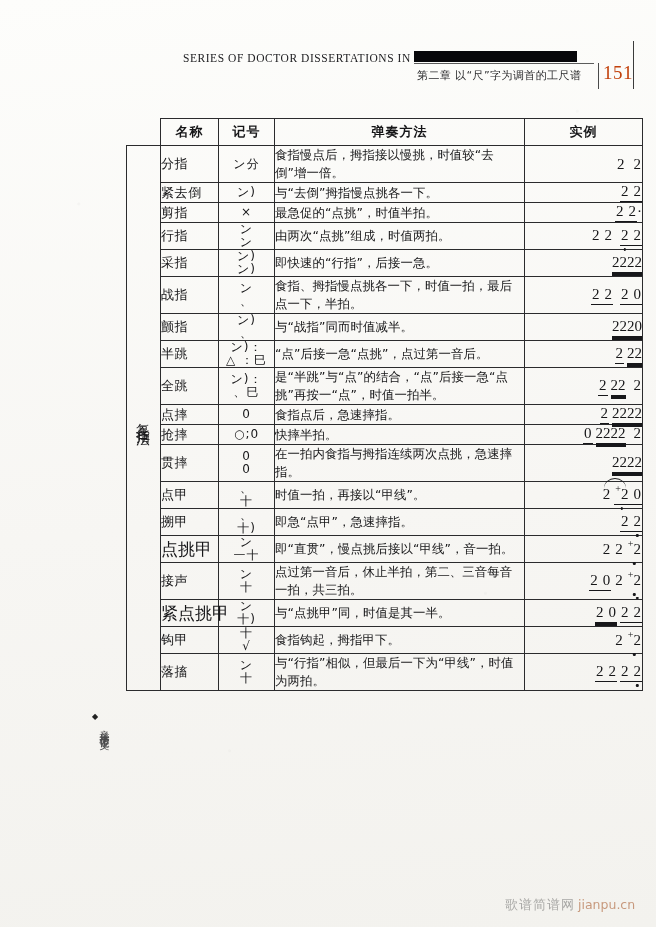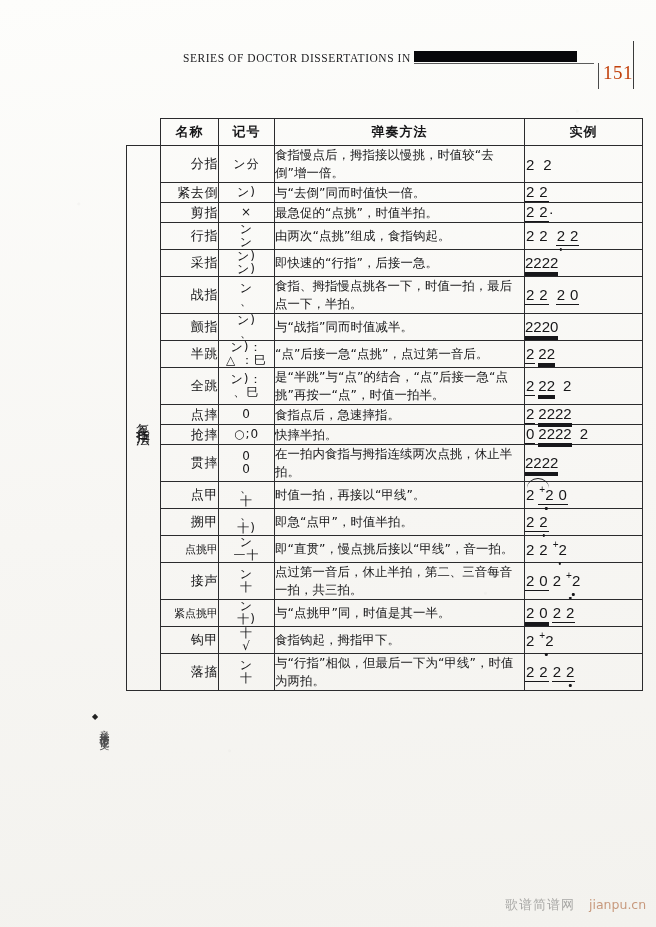--- a/index.html
+++ b/index.html
@@ -99,46 +99,46 @@
   .c-ex{width:118px;}
 
   .hdr-cell{
     text-align:center;
     font-size:13px;
     letter-spacing:1px;
     height:26px;
     font-weight:bold;
   }
   .name-cell{
-    text-align:right;
+    text-align:left;
     font-size:13px;
     letter-spacing:.6px;
     padding:5px 1px;
     white-space:nowrap;
     margin-top:8px;
   }
-  .name-cell.tight{font-size:11px;letter-spacing:0;}
+  .name-cell.tight{font-size:17px;letter-spacing:0;}
   .sym-cell{
     text-align:center;
     font-size:12px;
     line-height:13px;
     padding:4px 2px;
     font-family:"DejaVu Sans","Liberation Sans",sans-serif;
   }
   .sym-cell .l{display:block;white-space:pre;letter-spacing:1px;}
   .desc-cell{
     font-size:12.4px;
     line-height:18px;
     padding:4px 5px 4px 7px;
     letter-spacing:.1px;
     text-align:left;
   }
   .ex-cell{
-    text-align:left;
-    font-family:Liberation Sans, sans-serif;
+    text-align:right;
+    font-family:Liberation Serif, serif;
     font-size:15px;
     padding:6px 3px;
     white-space:nowrap;
   }
   .group-cell{
     text-align:center;
     vertical-align:middle;
     font-size:14px;
     letter-spacing:3px;
     padding:0;
@@ -179,33 +179,34 @@
   .plus-mark{
     position:relative;top:-7px;font-size:10px;
   }
 
   
   .wm{
     position:absolute;left:505px;top:896px;
     font-size:13px;letter-spacing:1px;
     color:#9b9b99;opacity:.85;white-space:nowrap;
   }
-  .wm .wm-en{color:#c08a6a;font-size:12.5px;letter-spacing:0;margin-left:14px;}
+  .wm .wm-en{color:#c08a6a;font-size:12.5px;letter-spacing:0;margin-left:3px;}
 </style>
 </head>
 <body>
 
 <div class="page-grain"></div>
 
 <div class="sheet">
 
   <div class="hdr">
     <div class="hdr-series">SERIES OF DOCTOR DISSERTATIONS IN MUSIC</div>
     <div class="hdr-bar"></div>
     <div class="hdr-rule"></div>
+    <div class="hdr-chapter">第二章  以“尺”字为调首的工尺谱</div>
     <div class="hdr-vrule2"></div>
     <div class="hdr-pageno">151</div>
     <div class="hdr-vrule"></div>
   </div>
 
   <div class="side-diamond">◆</div>
   <div class="side-note">音乐学博士学位论文</div>
 
   <div class="tbl-wrap">
     <table class="fret">
@@ -235,40 +236,40 @@
             </td>
           <td class="desc-cell">食指慢点后，拇指接以慢挑，时值较“去倒”增一倍。</td>
           <td class="ex-cell"><span class="n">2</span><span class="sp"></span><span class="n">2</span></td>
         </tr>
 
         <tr>
           <td class="name-cell">紧去倒</td>
           <td class="sym-cell">
               <span class="l">ン)</span>
             </td>
-          <td class="desc-cell">与“去倒”同而时值快一倍。</td>
+          <td class="desc-cell">与“去倒”拇指慢点挑各一下。</td>
           <td class="ex-cell"><span class="grp u1"><span class="n">2</span><span class="sp-s"></span><span class="n">2</span></span></td>
         </tr>
 
         <tr>
           <td class="name-cell">剪指</td>
           <td class="sym-cell">
               <span class="l">×</span>
             </td>
           <td class="desc-cell">最急促的“点挑”，时值半拍。</td>
           <td class="ex-cell"><span class="grp u1"><span class="n">2</span><span class="sp-s"></span><span class="n">2</span></span>·</td>
         </tr>
 
         <tr>
           <td class="name-cell">行指</td>
           <td class="sym-cell">
             <span class="l">ン</span>
             <span class="l">ン</span>
           </td>
-          <td class="desc-cell">由两次“点挑”组成，食指钩起。</td>
+          <td class="desc-cell">由两次“点挑”组成，时值两拍。</td>
           <td class="ex-cell"><span class="n">2</span><span class="sp-s"></span><span class="n">2</span><span class="sp"></span><span class="grp u1"><span class="n dot-below">2</span><span class="sp-s"></span><span class="n">2</span></span></td>
         </tr>
 
         <tr>
           <td class="name-cell">采指</td>
           <td class="sym-cell">
             <span class="l">ン)</span>
             <span class="l">ン)</span>
           </td>
           <td class="desc-cell">即快速的“行指”，后接一急。</td>
@@ -332,41 +333,41 @@
           <td class="desc-cell">快摔半拍。</td>
           <td class="ex-cell"><span class="grp u1"><span class="n">0</span></span><span class="sp-s"></span><span class="grp u2">2222</span><span class="sp"></span><span class="n">2</span></td>
         </tr>
 
         <tr>
           <td class="name-cell">贯摔</td>
           <td class="sym-cell">
             <span class="l">0</span>
             <span class="l">0</span>
           </td>
-          <td class="desc-cell">在一拍内食指与拇指连续两次点挑，休止半拍。</td>
+          <td class="desc-cell">在一拍内食指与拇指连续两次点挑，急速摔指。</td>
           <td class="ex-cell"><span class="grp u2">2222</span></td>
         </tr>
 
         <tr>
           <td class="name-cell">点甲</td>
           <td class="sym-cell">
             <span class="l">、</span>
             <span class="l">十</span>
           </td>
           <td class="desc-cell">时值一拍，再接以“甲线”。</td>
           <td class="ex-cell"><span class="tie"><span class="n">2</span></span><span class="sp-s"></span><span class="grp u1"><span class="n dot-below"><span class="plus-mark">+</span>2</span><span class="sp-s"></span><span class="n">0</span></span></td>
         </tr>
 
         <tr>
           <td class="name-cell">搠甲</td>
           <td class="sym-cell">
             <span class="l">、</span>
             <span class="l">十)</span>
           </td>
-          <td class="desc-cell">即急“点甲”，时值半拍。</td>
+          <td class="desc-cell">即急“点甲”，急速摔指。</td>
           <td class="ex-cell"><span class="grp u1"><span class="n">2</span><span class="sp-s"></span><span class="n dot-below">2</span></span></td>
         </tr>
 
         <tr>
           <td class="name-cell tight">点挑甲</td>
           <td class="sym-cell">
             <span class="l">ン</span>
             <span class="l">一十</span>
           </td>
           <td class="desc-cell">即“直贯”，慢点挑后接以“甲线”，音一拍。</td>

